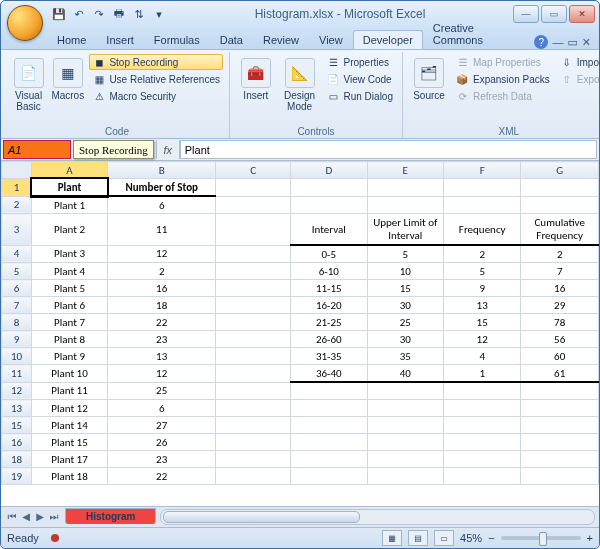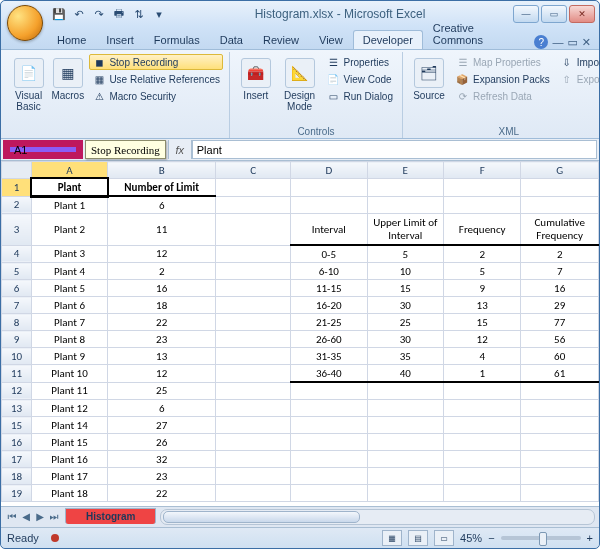--- a/index.html
+++ b/index.html
@@ -168,26 +168,26 @@
   
   .formula-row {
     height: 21px;
     display: flex;
     align-items: stretch;
     background: #e8eef6;
     border-bottom: 1px solid #a9bed3;
   }
   .namebox {
     width: 58px;
-    background: #8b5cf6;
-    border: 7px solid #be185d;
+    background: #f97316;
+    border: 1px solid #be185d;
     margin: 1px 0 1px 2px;
     padding: 2px 4px;
     font-size: 11px;
-    display:flex;align-items:center;
+    display:flex;align-items:center;font-style:italic;
   }
   .stop-rec-tooltip {
     background: #ffffe1;
     border: 1px solid #8c8c6b;
     font-family: Tahoma;
     font-size: 11px;
     padding: 2px 5px;
     margin: 1px 2px;
     display:flex;align-items:center;
     box-shadow: 1px 1px 2px rgba(0,0,0,0.3);
@@ -363,20 +363,21 @@
           <div class="small-btn">
             <span class="sicon">▦</span>
             <span>Use Relative References</span>
           </div>
           <div class="small-btn">
             <span class="sicon">⚠</span>
             <span>Macro Security</span>
           </div>
         </div>
       </div>
+      <div class="group-title">Code</div>
     </div>
 
     <div class="group" style="width:160px;">
       <div class="group-body">
         <div class="big-btn">
           <div class="bicon">🧰</div>
           <span>Insert</span>
         </div>
         <div class="big-btn">
           <div class="bicon">📐</div>
@@ -452,21 +453,21 @@
               <th class="colB">B</th>
               <th class="col">C</th>
               <th class="col">D</th>
               <th class="col">E</th>
               <th class="col">F</th>
               <th class="col">G</th>
             </tr>
             <tr>
               <th class="row active-row">1</th>
               <td class=" hdr selected">Plant</td>
-              <td class=" hdr">Number of Limit</td>
+              <td class=" hdr">Number of Stop</td>
               <td class=""></td>
               <td class=""></td>
               <td class=""></td>
               <td class=""></td>
               <td class=""></td>
             </tr>
             <tr>
               <th class="row ">2</th>
               <td class="">Plant 1</td>
               <td class="">6</td>
@@ -527,21 +528,21 @@
               <td class="">29</td>
             </tr>
             <tr>
               <th class="row ">8</th>
               <td class="">Plant 7</td>
               <td class="">22</td>
               <td class=""></td>
               <td class="">21-25</td>
               <td class="">25</td>
               <td class="">15</td>
-              <td class="">77</td>
+              <td class="">78</td>
             </tr>
             <tr>
               <th class="row ">9</th>
               <td class="">Plant 8</td>
               <td class="">23</td>
               <td class=""></td>
               <td class="">26-60</td>
               <td class="">30</td>
               <td class="">12</td>
               <td class="">56</td>
@@ -593,30 +594,20 @@
               <td class=""></td>
               <td class=""></td>
               <td class=""></td>
               <td class=""></td>
               <td class=""></td>
             </tr>
             <tr>
               <th class="row ">16</th>
               <td class="">Plant 15</td>
               <td class="">26</td>
-              <td class=""></td>
-              <td class=""></td>
-              <td class=""></td>
-              <td class=""></td>
-              <td class=""></td>
-            </tr>
-            <tr>
-              <th class="row ">17</th>
-              <td class="">Plant 16</td>
-              <td class="">32</td>
               <td class=""></td>
               <td class=""></td>
               <td class=""></td>
               <td class=""></td>
               <td class=""></td>
             </tr>
             <tr>
               <th class="row ">18</th>
               <td class="">Plant 17</td>
               <td class="">23</td>

